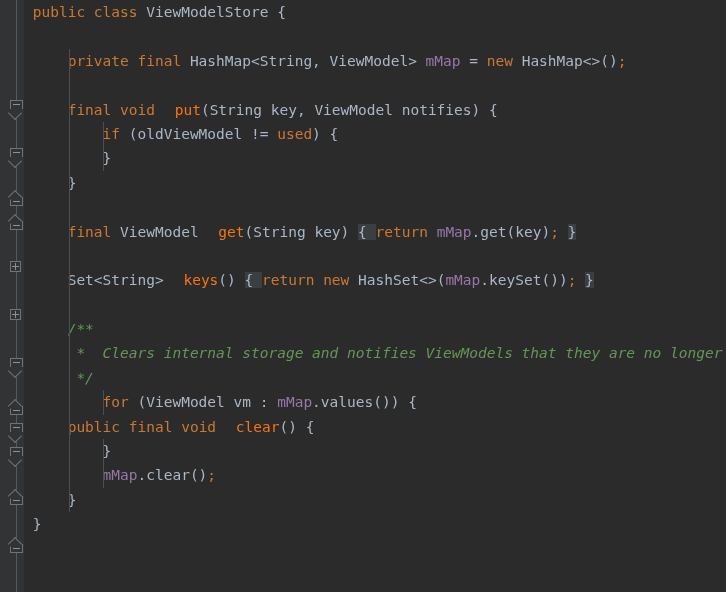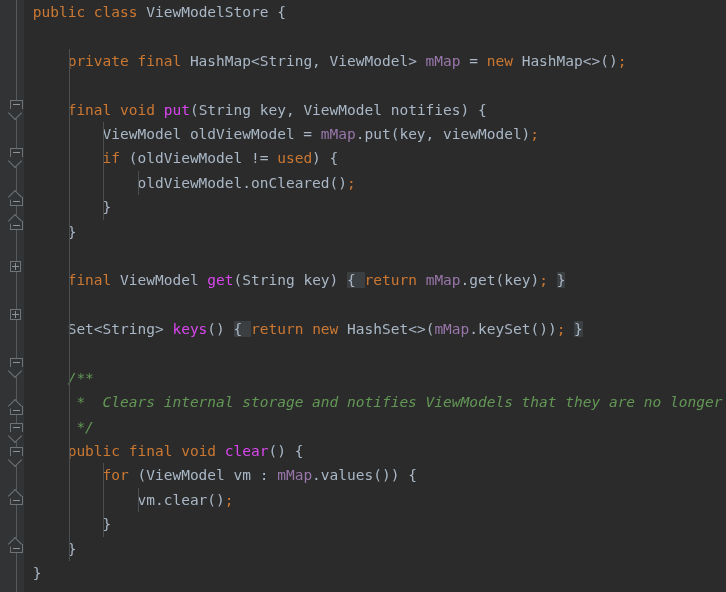--- a/index.html
+++ b/index.html
@@ -158,21 +158,21 @@
     position: absolute;
     width: 1px;
     background: #4b4f52;
     top: 0;
     height: 24.4px;
   }
 
   
   .kw   { color: #cc7832; }           
   .id   { color: #a9b7c6; }           
-  .fn   { color: #d946ef; }           
+  .fn   { color: #f97316; margin-left: 11px; }           
   .fld  { color: #9876aa; }           
   .cmt  { color: #629755; font-style: italic; }  
   .sep  { color: #cc7832; }           
   .pl   { color: #a9b7c6; }           
   .folded-brace {
     background: #3c3f41;
     color: #a9b7c6;
   }
 </style>
 </head>
@@ -195,34 +195,32 @@
       <div class="fold-marker end" style="top: 496px;"></div>
       <div class="fold-marker end" style="top: 544px;"></div>
     </div>
 
   <div id="code">
       <div class="line"><span class="pl"> </span><span class="kw">public</span><span class="pl"> </span><span class="kw">class</span><span class="pl"> </span><span class="id">ViewModelStore</span><span class="pl"> {</span></div>
       <div class="line"></div>
       <div class="line"><div class="guide" style="left: 44.5px;"></div><span class="pl">     </span><span class="kw">private</span><span class="pl"> </span><span class="kw">final</span><span class="pl"> </span><span class="id">HashMap&lt;String, ViewModel&gt; </span><span class="fld">mMap</span><span class="pl"> = </span><span class="kw">new</span><span class="pl"> </span><span class="id">HashMap&lt;&gt;()</span><span class="sep">;</span></div>
       <div class="line"><div class="guide" style="left: 44.5px;"></div></div>
       <div class="line"><div class="guide" style="left: 44.5px;"></div><span class="pl">     </span><span class="kw">final</span><span class="pl"> </span><span class="kw">void</span><span class="pl"> </span><span class="fn">put</span><span class="id">(String key, ViewModel notifies) {</span></div>
-      <div class="line"><div class="guide" style="left: 44.5px;"></div><div class="guide" style="left: 79.3px;"></div><span class="pl">         </span><span class="id">ViewModel oldViewModel = </span><span class="fld">mMap</span><span class="id">.put(key, viewModel)</span><span class="sep">;</span></div>
       <div class="line"><div class="guide" style="left: 44.5px;"></div><div class="guide" style="left: 79.3px;"></div><span class="pl">         </span><span class="kw">if</span><span class="id"> (oldViewModel != </span><span class="kw">used</span><span class="id">) {</span></div>
-      <div class="line"><div class="guide" style="left: 44.5px;"></div><div class="guide" style="left: 79.3px;"></div><div class="guide" style="left: 114.1px;"></div><span class="pl">             </span><span class="id">oldViewModel.onCleared()</span><span class="sep">;</span></div>
       <div class="line"><div class="guide" style="left: 44.5px;"></div><div class="guide" style="left: 79.3px;"></div><span class="pl">         </span><span class="pl">}</span></div>
       <div class="line"><div class="guide" style="left: 44.5px;"></div><span class="pl">     </span><span class="pl">}</span></div>
       <div class="line"><div class="guide" style="left: 44.5px;"></div></div>
       <div class="line"><div class="guide" style="left: 44.5px;"></div><span class="pl">     </span><span class="kw">final</span><span class="pl"> </span><span class="id">ViewModel </span><span class="fn">get</span><span class="id">(String key)</span><span class="pl"> </span><span class="folded-brace">{</span><span class="folded-brace"> </span><span class="kw">return</span><span class="pl"> </span><span class="fld">mMap</span><span class="id">.get(key)</span><span class="sep">;</span><span class="pl"> </span><span class="folded-brace">}</span></div>
       <div class="line"><div class="guide" style="left: 44.5px;"></div></div>
       <div class="line"><div class="guide" style="left: 44.5px;"></div><span class="pl">     </span><span class="id">Set&lt;String&gt; </span><span class="fn">keys</span><span class="id">()</span><span class="pl"> </span><span class="folded-brace">{</span><span class="folded-brace"> </span><span class="kw">return</span><span class="pl"> </span><span class="kw">new</span><span class="pl"> </span><span class="id">HashSet&lt;&gt;(</span><span class="fld">mMap</span><span class="id">.keySet())</span><span class="sep">;</span><span class="pl"> </span><span class="folded-brace">}</span></div>
       <div class="line"><div class="guide" style="left: 44.5px;"></div></div>
       <div class="line"><div class="guide" style="left: 44.5px;"></div><span class="pl">     </span><span class="cmt">/**</span></div>
       <div class="line"><div class="guide" style="left: 44.5px;"></div><span class="pl">      </span><span class="cmt">*  Clears internal storage and notifies ViewModels that they are no longer used.</span></div>
       <div class="line"><div class="guide" style="left: 44.5px;"></div><span class="pl">      </span><span class="cmt">*/</span></div>
+      <div class="line"><div class="guide" style="left: 44.5px;"></div><div class="guide" style="left: 79.3px;"></div><span class="pl">         </span><span class="kw">for</span><span class="id"> (ViewModel vm : </span><span class="fld">mMap</span><span class="id">.values()) {</span></div>
       <div class="line"><div class="guide" style="left: 44.5px;"></div><span class="pl">     </span><span class="kw">public</span><span class="pl"> </span><span class="kw">final</span><span class="pl"> </span><span class="kw">void</span><span class="pl"> </span><span class="fn">clear</span><span class="id">() {</span></div>
-      <div class="line"><div class="guide" style="left: 44.5px;"></div><div class="guide" style="left: 79.3px;"></div><span class="pl">         </span><span class="kw">for</span><span class="id"> (ViewModel vm : </span><span class="fld">mMap</span><span class="id">.values()) {</span></div>
-      <div class="line"><div class="guide" style="left: 44.5px;"></div><div class="guide" style="left: 79.3px;"></div><div class="guide" style="left: 114.1px;"></div><span class="pl">             </span><span class="id">vm.clear()</span><span class="sep">;</span></div>
       <div class="line"><div class="guide" style="left: 44.5px;"></div><div class="guide" style="left: 79.3px;"></div><span class="pl">         </span><span class="pl">}</span></div>
+      <div class="line"><div class="guide" style="left: 44.5px;"></div><div class="guide" style="left: 79.3px;"></div><span class="pl">         </span><span class="fld">mMap</span><span class="id">.clear()</span><span class="sep">;</span></div>
       <div class="line"><div class="guide" style="left: 44.5px;"></div><span class="pl">     </span><span class="pl">}</span></div>
       <div class="line"><span class="pl"> </span><span class="pl">}</span></div>
     </div>
 
 </div>
 
 </body></html>

